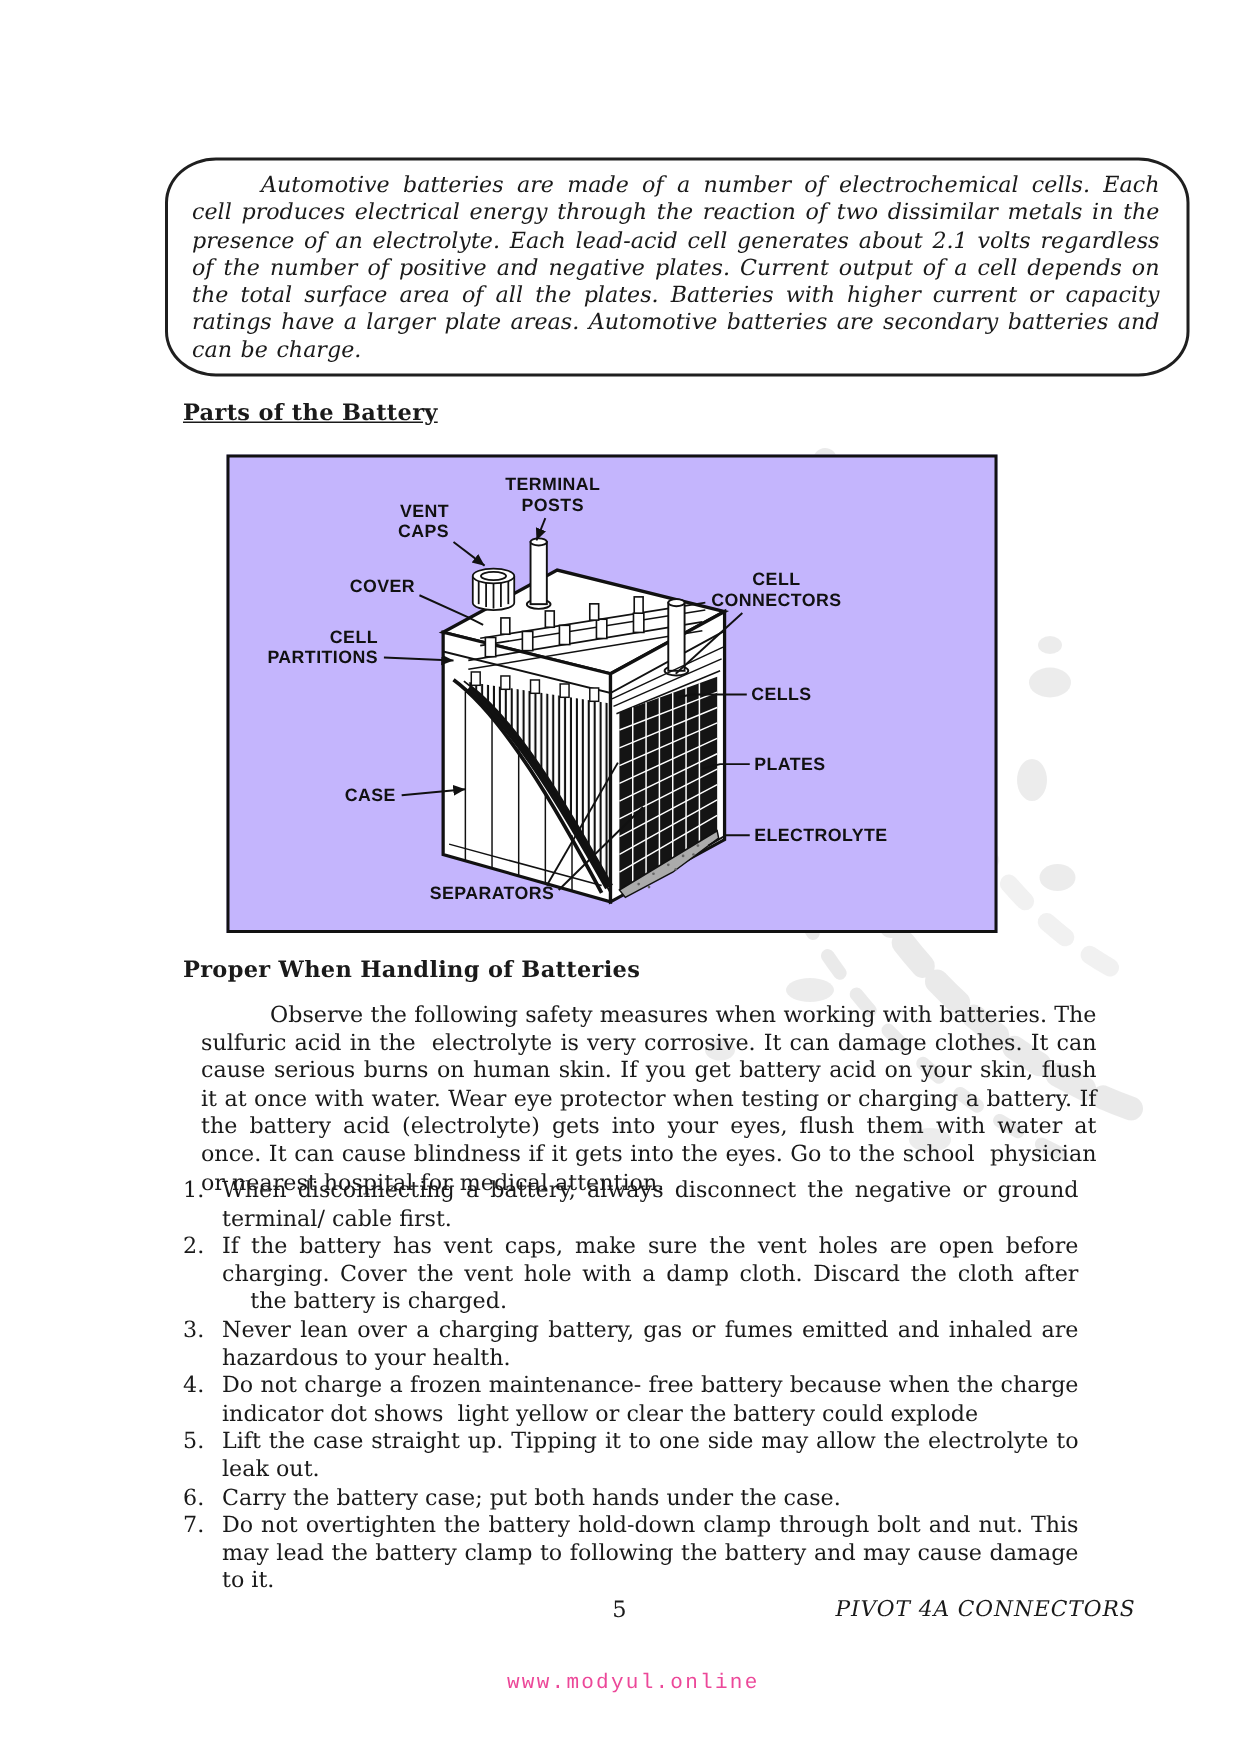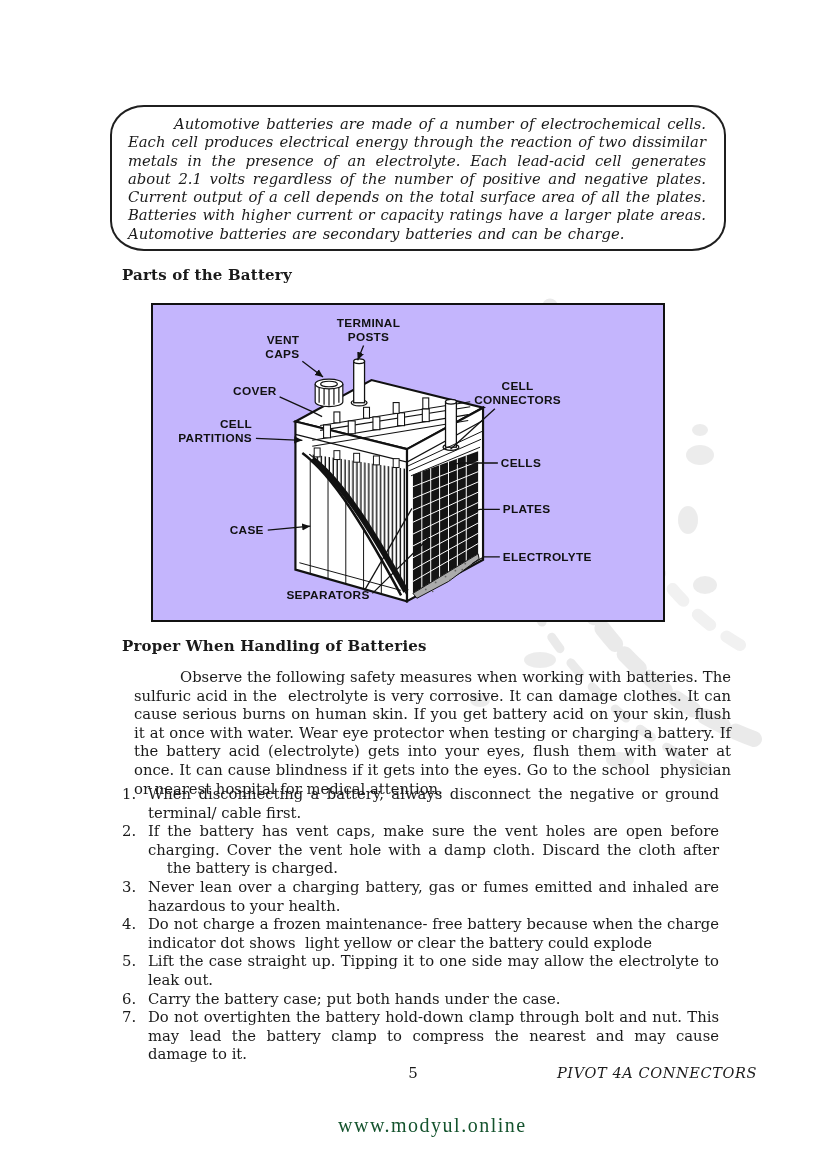--- a/index.html
+++ b/index.html
@@ -1,28 +1,28 @@
 <!DOCTYPE html>
 <html><head>
 <meta charset="utf-8">
 <style>
   html,body{margin:0;padding:0;background:#ffffff;}
   .page{position:relative;width:826px;height:1169px;background:#ffffff;overflow:hidden;
         font-family:"DejaVu Serif","Liberation Serif",serif;color:#1a1a1a;}
   .wm-bg{position:absolute;left:0;top:0;width:826px;height:1169px;z-index:0;}
   .content{position:absolute;left:0;top:0;width:826px;height:1169px;z-index:1;}
 
-  .intro-box{position:absolute;left:110px;top:105px;width:616px;height:146px;
+  .intro-box{position:absolute;left:110px;top:105px;width:683px;height:146px;
              box-sizing:border-box;border:2px solid #1f1f1f;border-radius:34px/30px;
              padding:8px 18px 0 16px;background:transparent;}
   .intro-box p{margin:0;font-style:italic;font-size:14.8px;line-height:18.3px;
                text-align:justify;text-indent:46px;word-spacing:1px;}
 
   .sec-heading{position:absolute;margin:0;font-size:15px;font-weight:bold;letter-spacing:.2px;}
-  .h-parts{left:122px;top:266px;}
+  .h-parts{left:122px;top:266px;text-decoration:underline;}
   .h-safety{left:122px;top:637px;}
 
   .figure-frame{position:absolute;left:151px;top:303px;width:514px;height:319px;
                 box-sizing:border-box;border:2px solid #111;background:#c4b5fd;}
   .figure-frame svg{display:block;}
   .diag-label{font-family:"Liberation Sans",sans-serif;font-weight:bold;font-size:12px;
               fill:#111;letter-spacing:.3px;}
 
   .body-par{position:absolute;left:122px;top:656px;width:597px;margin:12px;
             font-size:14.8px;line-height:18.6px;text-align:justify;text-indent:46px;}
@@ -31,22 +31,22 @@
                list-style:none;counter-reset:item;}
   .safety-list li{position:relative;padding-left:26px;margin:0;
                   font-size:14.8px;line-height:18.6px;text-align:justify;counter-increment:item;}
   .safety-list li::before{content:counter(item) ".";position:absolute;left:0;top:0;}
 
   .footer-page{position:absolute;left:0;top:1064px;width:826px;text-align:center;
                font-size:15px;}
   .footer-edition{position:absolute;right:69px;top:1065px;font-size:14.5px;
                   font-style:italic;letter-spacing:.6px;}
   .footer-watermark{position:absolute;left:338px;top:1114px;
-                    font-family:Liberation Serif, serif;font-size:20px;
-                    letter-spacing:1.5px;color:#14532d;}
+                    font-family:Liberation Mono, monospace;font-size:14px;
+                    letter-spacing:1.5px;color:#ec4899;}
 </style>
 </head>
 <body>
 
 <div class="page">
 
   <svg class="wm-bg" viewBox="0 0 826 1169" aria-hidden="true">
     <g fill="none" stroke="#dadada" opacity="0.55" stroke-linecap="round">
       <path d="M754,739 A340,340 0 0 1 551,304" stroke-width="16" stroke-dasharray="20 14"></path>
       <path d="M707,769 A385,385 0 0 1 498,320" stroke-width="9" stroke-dasharray="14 18"></path>
@@ -228,21 +228,21 @@
 
     <p class="body-par">Observe the following safety measures when working with batteries. The sulfuric acid in the &nbsp;electrolyte is very corrosive. It can damage clothes. It can cause serious burns on human skin. If you get battery acid on your skin, flush it at once with water. Wear eye protector when testing or charging a battery. If the battery acid (electrolyte) gets into your eyes, flush them with water at once. It can cause blindness if it gets into the eyes. Go to the school &nbsp;physician or nearest hospital for medical attention.</p>
 
     <ol class="safety-list">
       <li>When disconnecting a battery, always disconnect the negative or ground terminal/ cable first.</li>
       <li>If the battery has vent caps, make sure the vent holes are open before charging. Cover the vent hole with a damp cloth. Discard the cloth after &nbsp;&nbsp;&nbsp;&nbsp;the battery is charged.</li>
       <li>Never lean over a charging battery, gas or fumes emitted and inhaled are hazardous to your health.</li>
       <li>Do not charge a frozen maintenance- free battery because when the charge indicator dot shows &nbsp;light yellow or clear the battery could explode</li>
       <li>Lift the case straight up. Tipping it to one side may allow the electrolyte to leak out.</li>
       <li>Carry the battery case; put both hands under the case.</li>
-      <li>Do not overtighten the battery hold-down clamp through bolt and nut. This may lead the battery clamp to compress the nearest and may cause damage to it.</li>
+      <li>Do not overtighten the battery hold-down clamp through bolt and nut. This may lead the battery clamp to following the battery and may cause damage to it.</li>
     </ol>
 
     <div class="footer-page">5</div>
     <div class="footer-edition">PIVOT 4A CONNECTORS</div>
     <div class="footer-watermark">www.modyul.online</div>
 
   </div>
 </div>
 
 </body></html>

